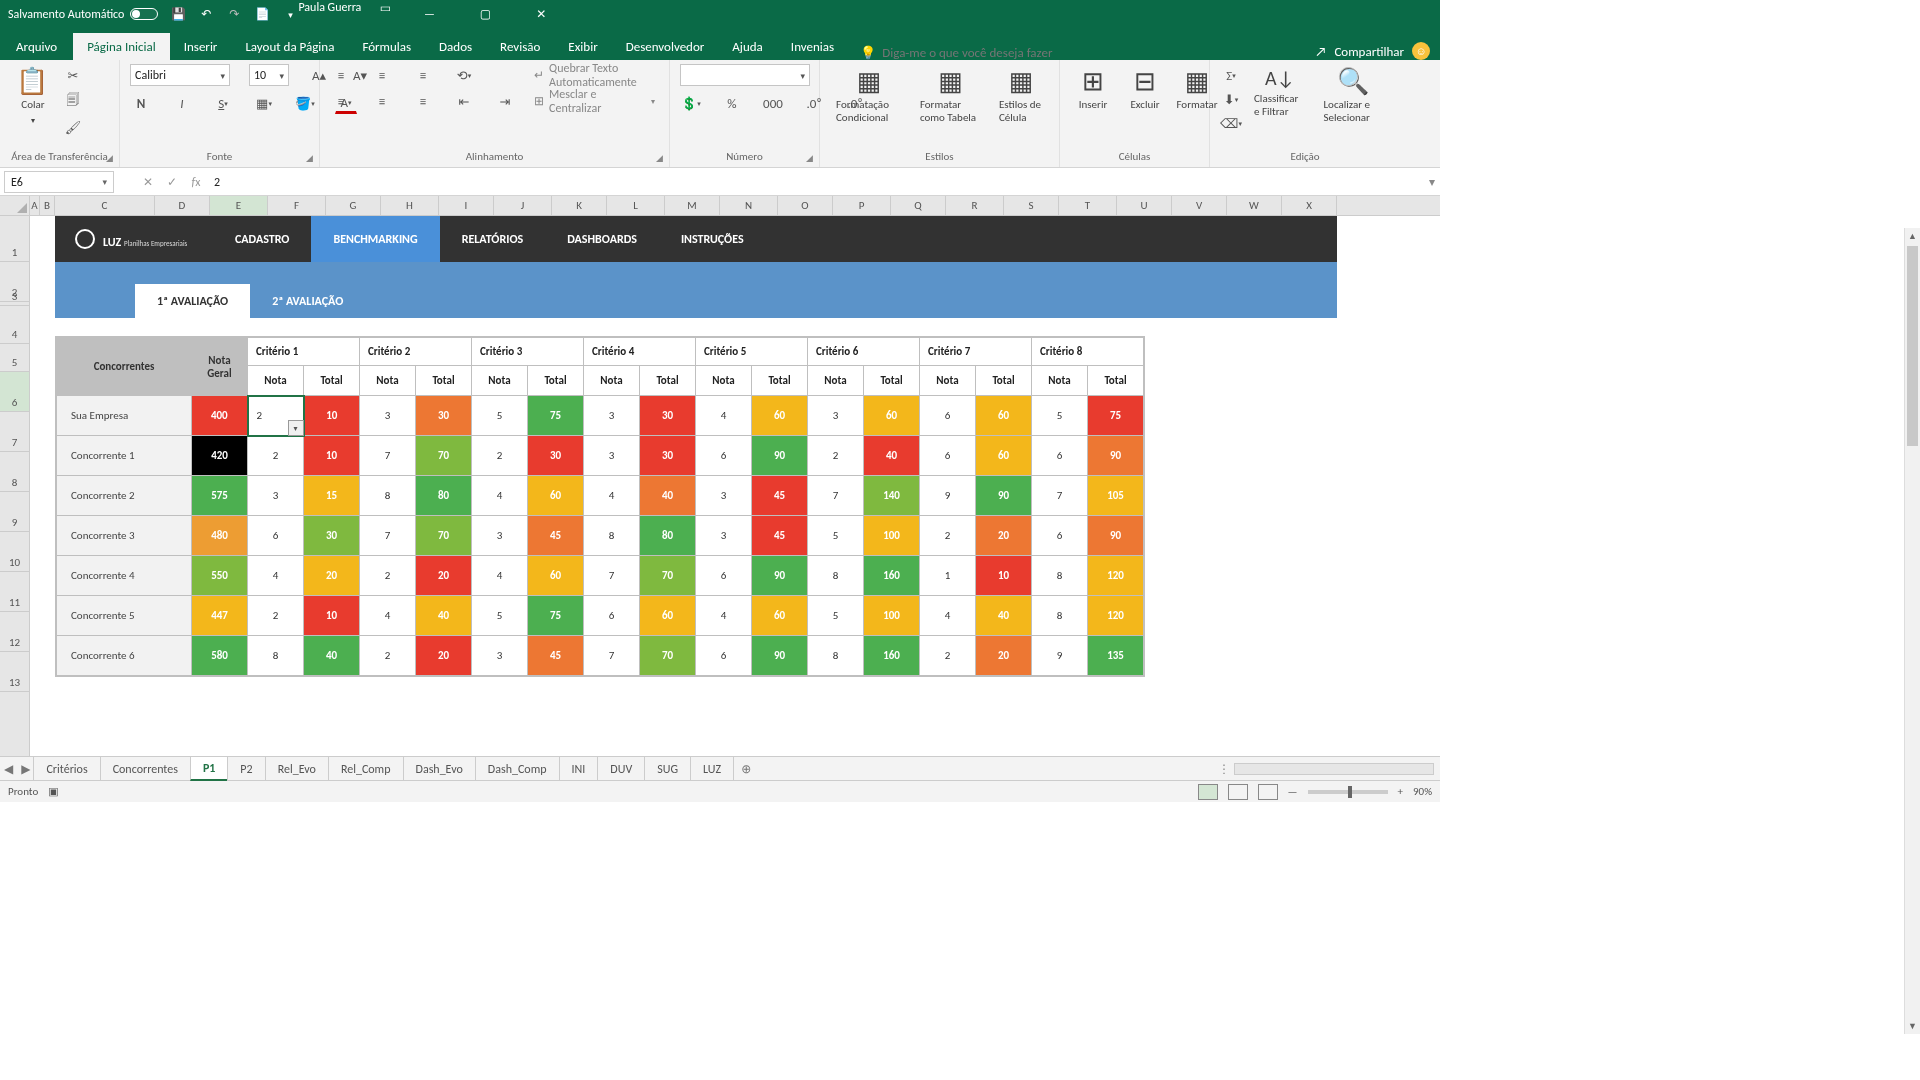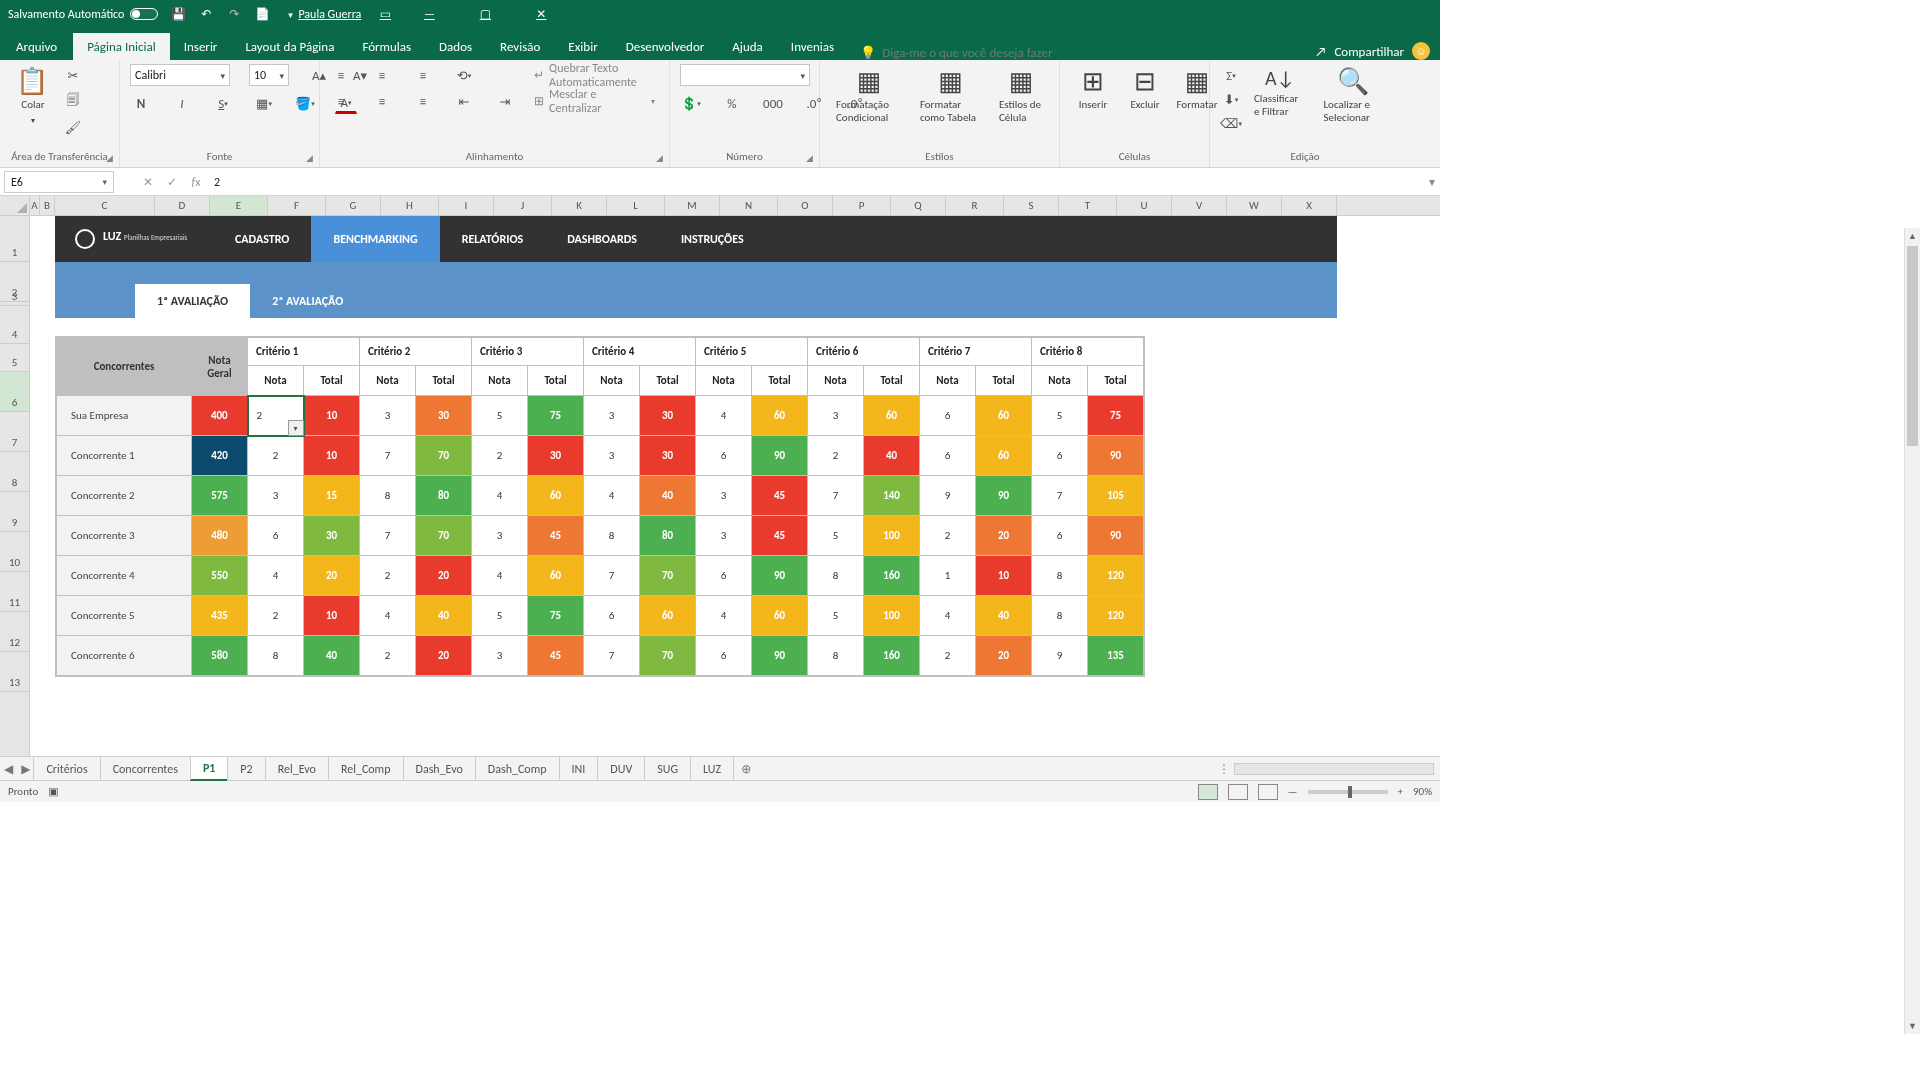--- a/index.html
+++ b/index.html
@@ -2,21 +2,21 @@
 <html><head>
 <meta charset="utf-8">
 <style>
   * { box-sizing: border-box; margin:0; padding:0; font-family: 'Segoe UI', Calibri, sans-serif; }
   body { background:#ffffff; font-size:12px; color:#222; overflow:hidden; width:1440px; height:820px; }
 
   
   .titlebar { background:#0a6a47; height:28px; display:flex; align-items:center; color:#fff; font-size:12px; }
   .titlebar .left { display:flex; align-items:center; gap:12px; padding-left:8px; }
   .titlebar .center { flex:1; text-align:center; }
-  .titlebar .right { display:flex; align-items:center; gap:16px; padding-right:8px;text-decoration:underline; }
+  .titlebar .right { display:flex; align-items:flex-start; gap:16px; padding-right:8px; }
   .auto-save { display:flex; align-items:center; gap:6px; }
   .toggle { width:28px; height:12px; border:1px solid #fff; border-radius:7px; position:relative; background:rgba(255,255,255,0.05);}
   .toggle::after { content:''; position:absolute; left:1px; top:1px; width:8px; height:8px; background:#fff; border-radius:50%; }
   .qa-icon { width:16px; height:16px; display:inline-flex; align-items:center; justify-content:center; color:#fff; }
   .winbtn { width:40px; height:28px; display:flex; align-items:center; justify-content:center; }
 
   
   .ribbon-tabs { background:#0a6a47; height:32px; display:flex; align-items:flex-end; color:#fff; font-size:13px; }
   .ribbon-tabs .tab { padding:6px 14px; cursor:default; }
   .ribbon-tabs .tab.active { background:#f3f3f3; color:#0a6a47; }
@@ -59,21 +59,21 @@
   
   .gridwrap { display:flex; position:relative; height:540px;}
   .rowhdrs { width:30px; background:#e6e6e6; border-right:1px solid #ccc;}
   .rowhdr { border-bottom:1px solid #ccc; text-align:center; font-size:11px; color:#555; display:flex; align-items:flex-end; justify-content:center; padding-bottom:2px;}
   .rowhdr.sel { background:#d3e5d3;}
   .sheet { position:relative; flex:1; overflow:hidden; background:#fff;}
   .sheet-inner{position:absolute;left:0;top:0;}
 
   
   .lux-nav { height:46px; background:#323232; display:flex; align-items:center; }
-  .lux-logo { width:158px; display:flex; align-items:flex-start; gap:8px; color:#fff; padding-left:20px; font-size:12px;}
+  .lux-logo { width:158px; display:flex; align-items:flex-end; gap:8px; color:#fff; padding-left:20px; font-size:12px;}
   .lux-logo .bulb{width:20px;height:20px;border:2px solid #fff;border-radius:50%;position:relative;}
   .lux-logo .sub{font-size:7px;line-height:1;opacity:.8;}
   .nav-item { color:#fff; font-weight:600; font-size:12px; padding:0 22px; height:46px; display:flex; align-items:center;}
   .nav-item.active { background:#4a90d9; }
 
   .blue-bar { height:56px; background:#5b93c9; display:flex; align-items:flex-end;}
   .blue-spacer{width:80px;}
   .eval-tab { height:34px; padding:0 22px; display:flex; align-items:center; font-weight:700; font-size:12px;}
   .eval-tab.active{background:#fff;color:#333;}
   .eval-tab.inactive{color:#fff;}
@@ -434,21 +434,21 @@
                 <td class="cell-val" style="background:#f3b71b;">60</td>
                 <td class="cell-nota">3</td>
                 <td class="cell-val" style="background:#f3b71b;">60</td>
                 <td class="cell-nota">6</td>
                 <td class="cell-val" style="background:#f3b71b;">60</td>
                 <td class="cell-nota">5</td>
                 <td class="cell-val" style="background:#e83b2e;">75</td>
               </tr>
               <tr>
                 <td class="cell-name">Concorrente 1</td>
-                <td class="cell-val" style="background:#0c4a6e;">420</td>
+                <td class="cell-val" style="background:#000000;">420</td>
                 <td class="cell-nota">2</td>
                 <td class="cell-val" style="background:#e83b2e;">10</td>
                 <td class="cell-nota">7</td>
                 <td class="cell-val" style="background:#7fb93f;">70</td>
                 <td class="cell-nota">2</td>
                 <td class="cell-val" style="background:#e83b2e;">30</td>
                 <td class="cell-nota">3</td>
                 <td class="cell-val" style="background:#e83b2e;">30</td>
                 <td class="cell-nota">6</td>
                 <td class="cell-val" style="background:#4caf50;">90</td>
@@ -514,21 +514,21 @@
                 <td class="cell-val" style="background:#4caf50;">90</td>
                 <td class="cell-nota">8</td>
                 <td class="cell-val" style="background:#4caf50;">160</td>
                 <td class="cell-nota">1</td>
                 <td class="cell-val" style="background:#e83b2e;">10</td>
                 <td class="cell-nota">8</td>
                 <td class="cell-val" style="background:#f3b71b;">120</td>
               </tr>
               <tr>
                 <td class="cell-name">Concorrente 5</td>
-                <td class="cell-val" style="background:#f3b71b;">435</td>
+                <td class="cell-val" style="background:#f3b71b;">447</td>
                 <td class="cell-nota">2</td>
                 <td class="cell-val" style="background:#e83b2e;">10</td>
                 <td class="cell-nota">4</td>
                 <td class="cell-val" style="background:#f3b71b;">40</td>
                 <td class="cell-nota">5</td>
                 <td class="cell-val" style="background:#4caf50;">75</td>
                 <td class="cell-nota">6</td>
                 <td class="cell-val" style="background:#f3b71b;">60</td>
                 <td class="cell-nota">4</td>
                 <td class="cell-val" style="background:#f3b71b;">60</td>

